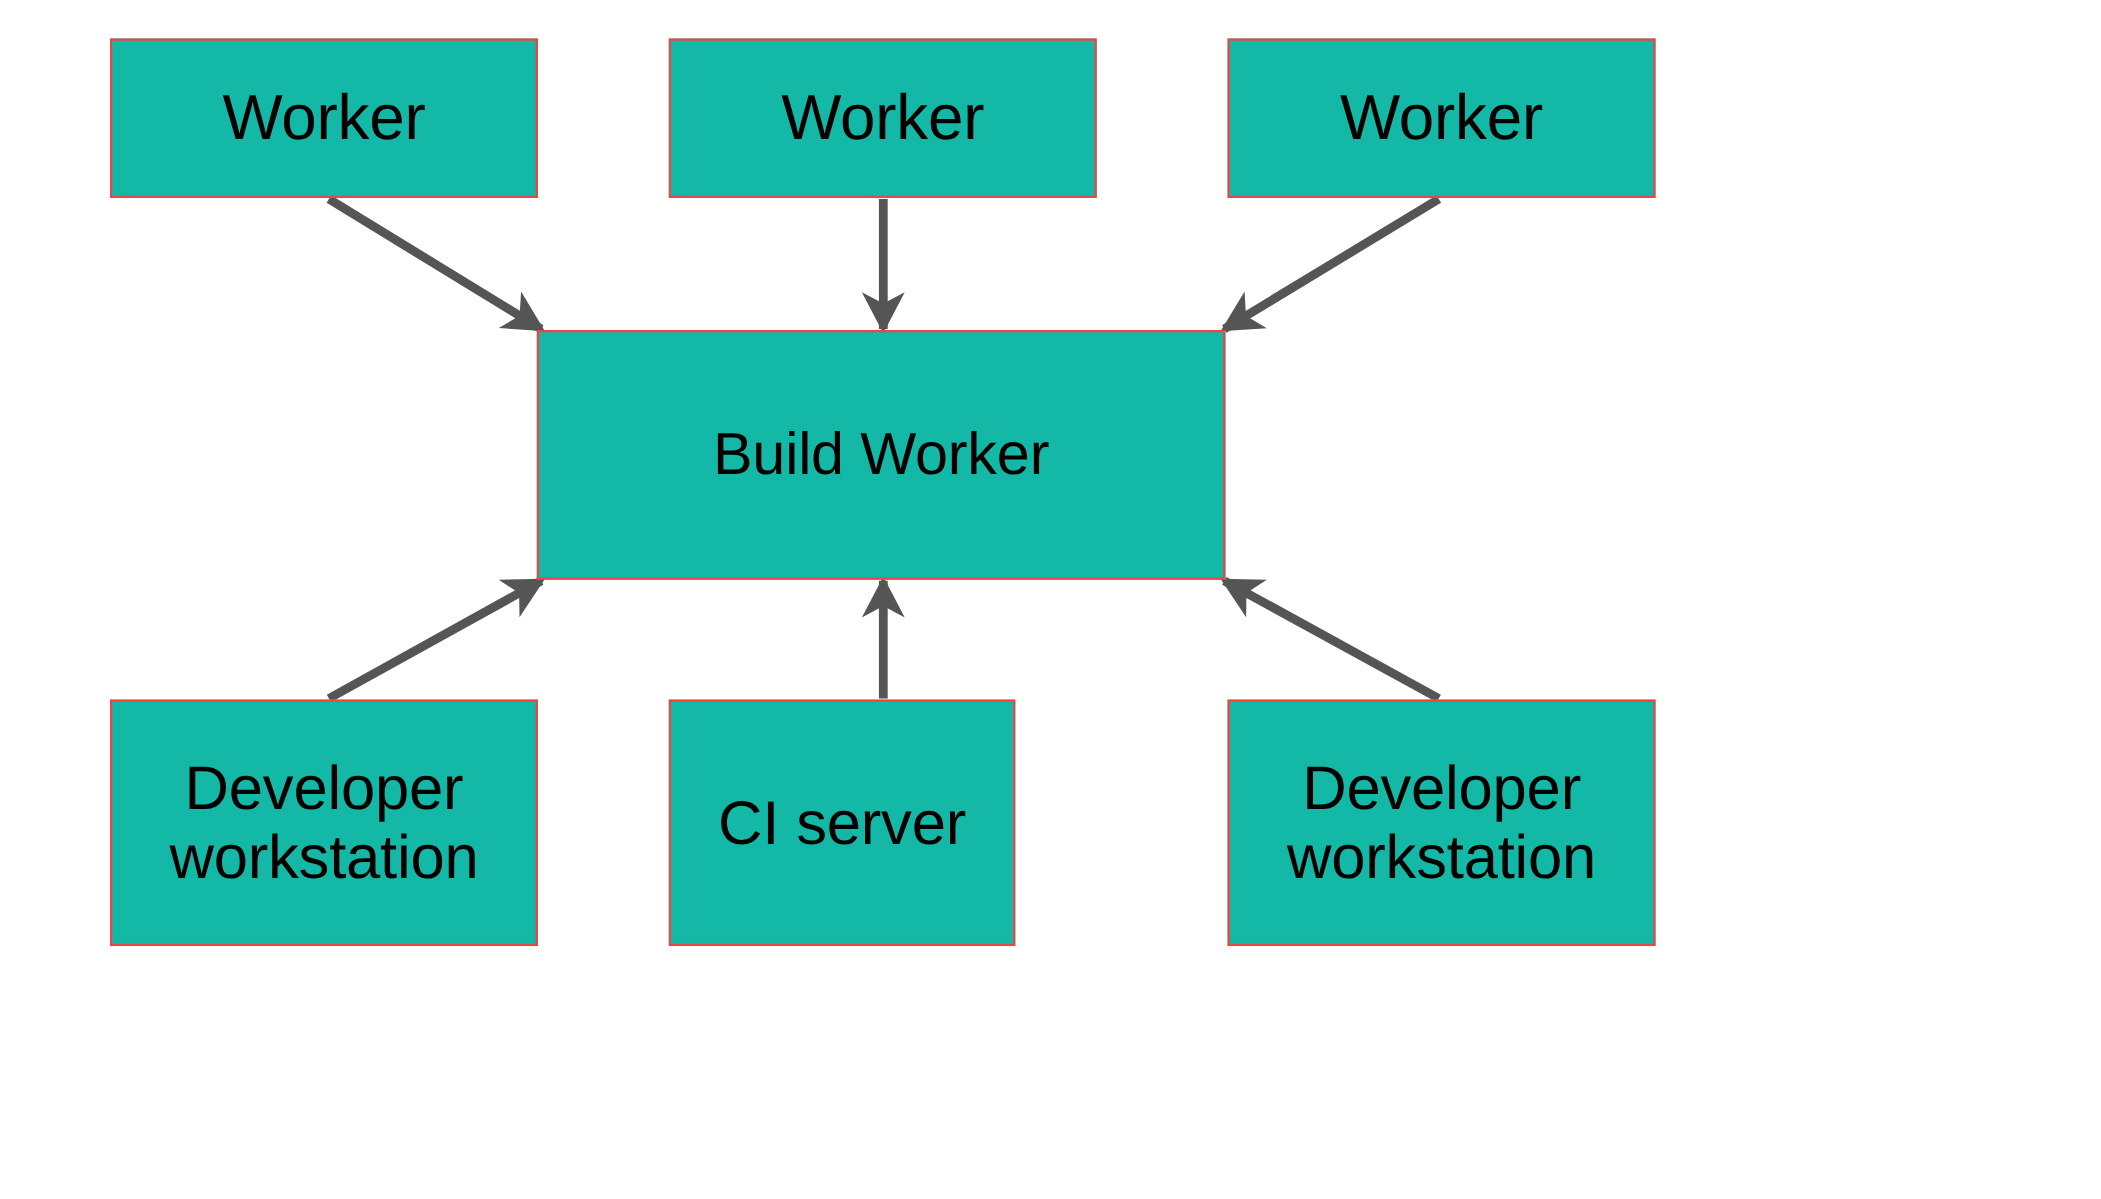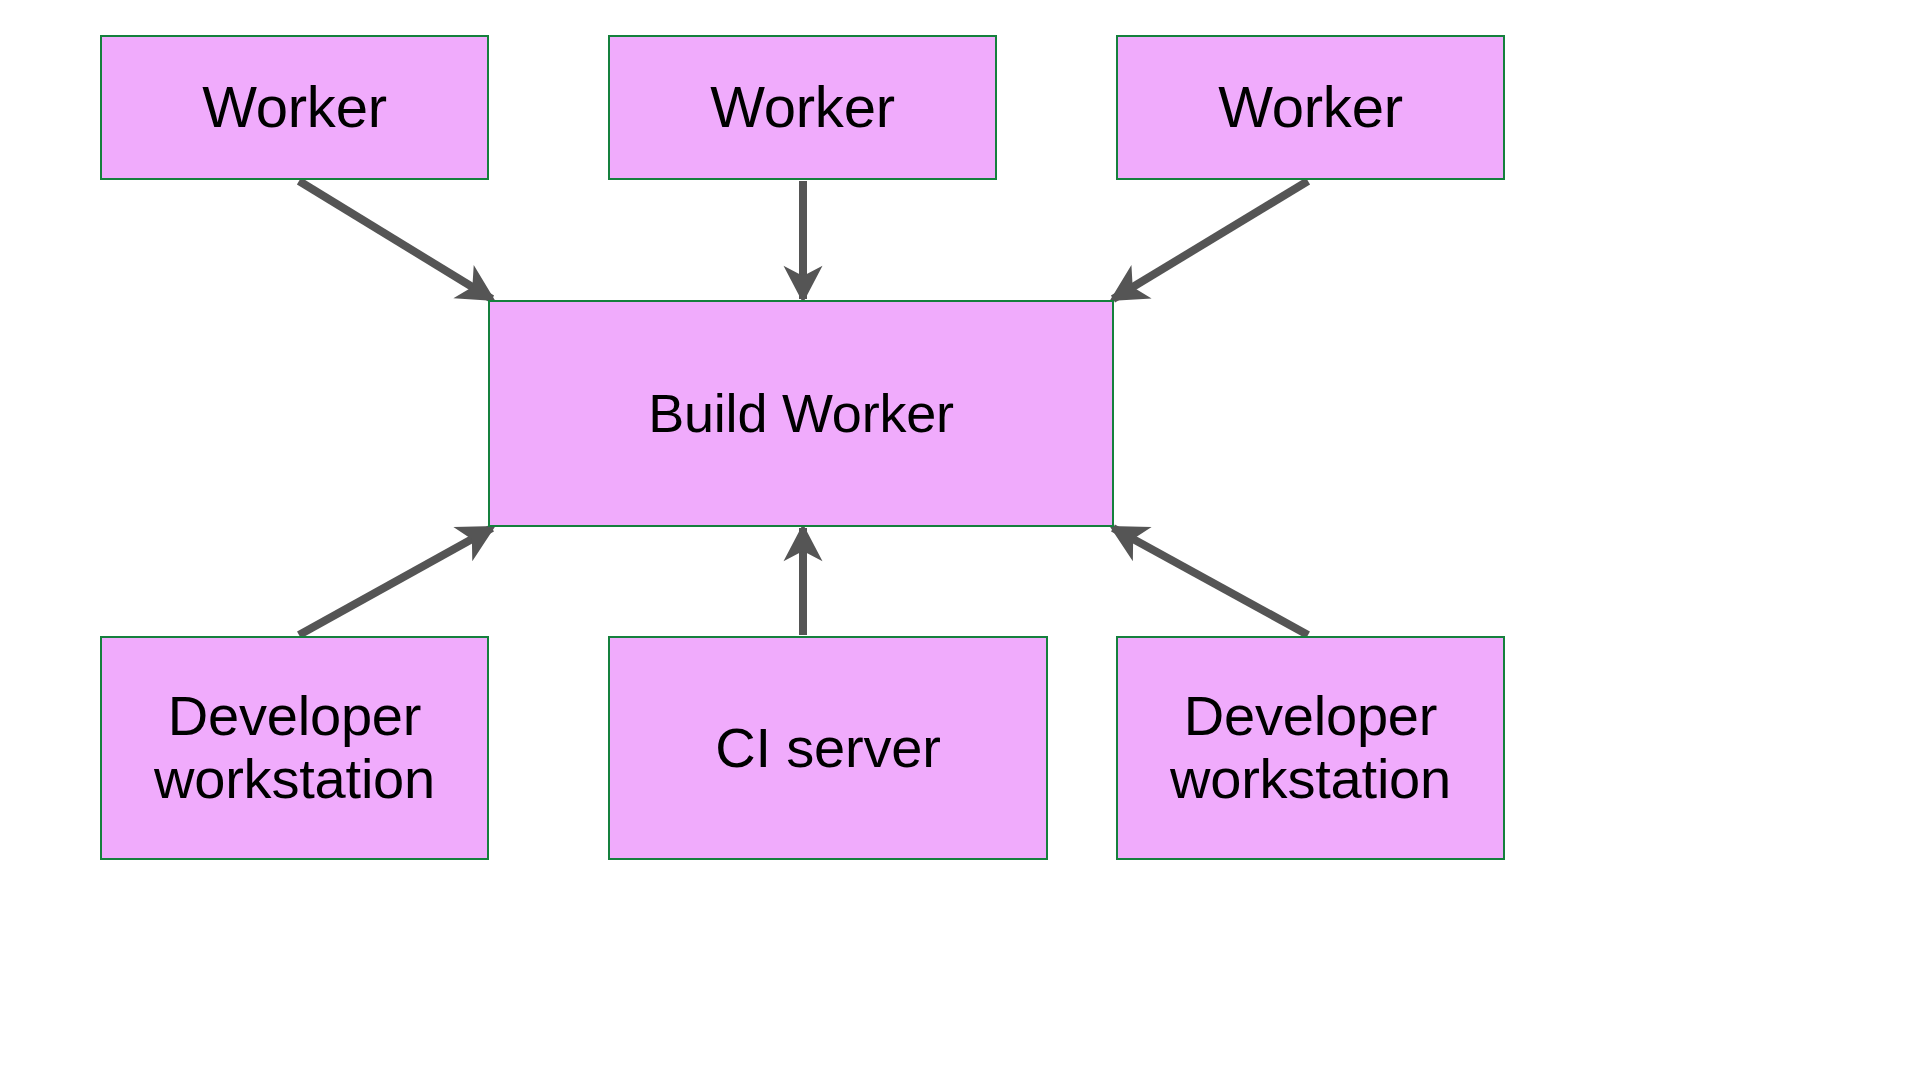--- a/index.html
+++ b/index.html
@@ -23,22 +23,22 @@
     position: absolute;
     left: 0;
     top: 0;
     width: 1910px;
     height: 1090px;
     pointer-events: none;
   }
   .node {
     position: absolute;
     box-sizing: border-box;
-    background: #f0abfc;
-    border: 2px solid #15803d;
+    background: #14b8a6;
+    border: 2px solid #ef4444;
     display: flex;
     align-items: center;
     justify-content: center;
     text-align: center;
     color: #000000;
     line-height: 1.12;
     letter-spacing: -0.2px;
     z-index: 2;
   }
   .node-label {
@@ -50,21 +50,21 @@
   
   #node-worker-1 { left: 100px; top: 35px;  width: 389px; height: 145px; font-size: 58px; }
   #node-worker-2 { left: 608px; top: 35px;  width: 389px; height: 145px; font-size: 58px; }
   #node-worker-3 { left: 1116px; top: 35px; width: 389px; height: 145px; font-size: 58px; }
 
   
   #node-build-master { left: 488px; top: 300px; width: 626px; height: 227px; font-size: 54px; }
 
   
   #node-dev-ws-1 { left: 100px;  top: 636px; width: 389px; height: 224px; font-size: 56px; }
-  #node-ci-server { left: 608px; top: 636px; width: 440px; height: 224px; font-size: 56px; }
+  #node-ci-server { left: 608px; top: 636px; width: 315px; height: 224px; font-size: 56px; }
   #node-dev-ws-2 { left: 1116px; top: 636px; width: 389px; height: 224px; font-size: 56px; }
 </style>
 </head>
 <body>
 
 <div id="canvas">
 
   <svg id="arrow-layer" viewBox="0 0 1910 1090" width="1910" height="1090" xmlns="http://www.w3.org/2000/svg" aria-hidden="true">
     <defs>
       <marker id="barb" viewBox="0 0 12 12" refX="10.4" refY="6" markerWidth="5.0" markerHeight="5.0" markerUnits="strokeWidth" orient="auto">

